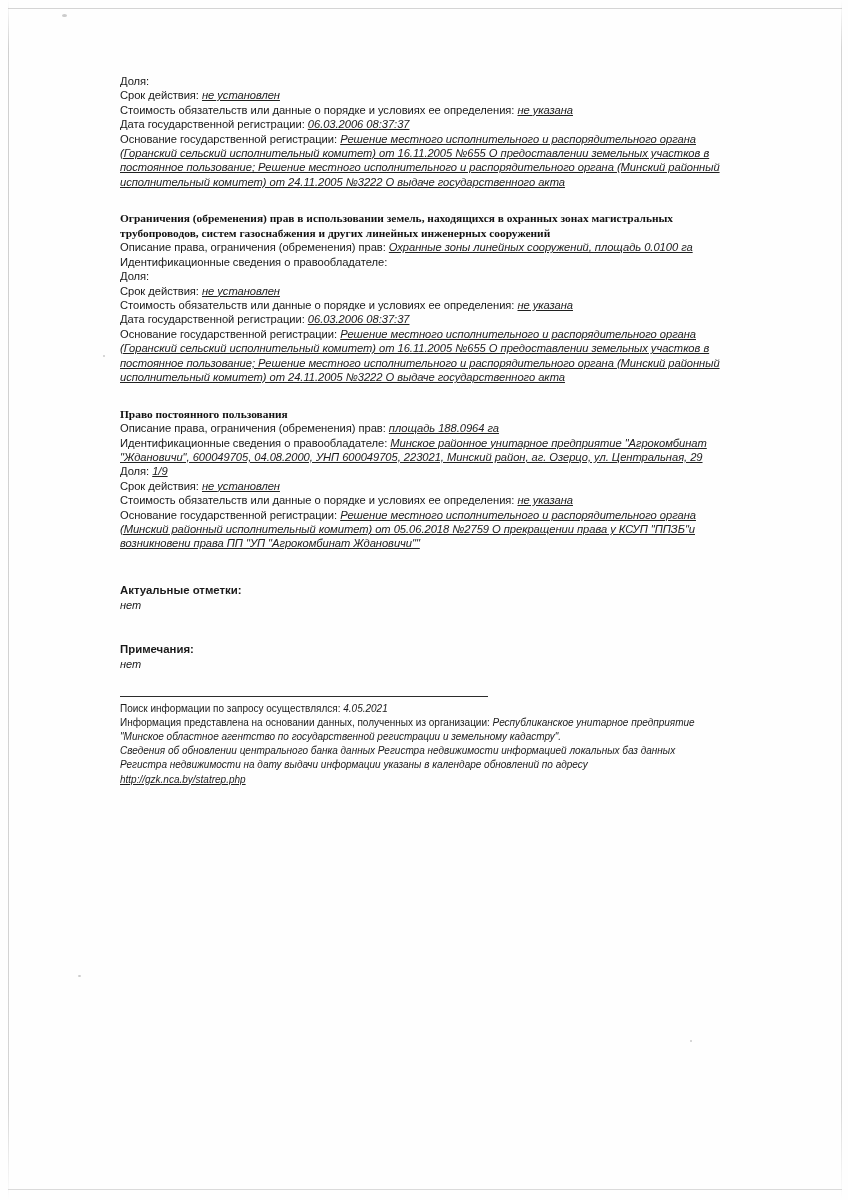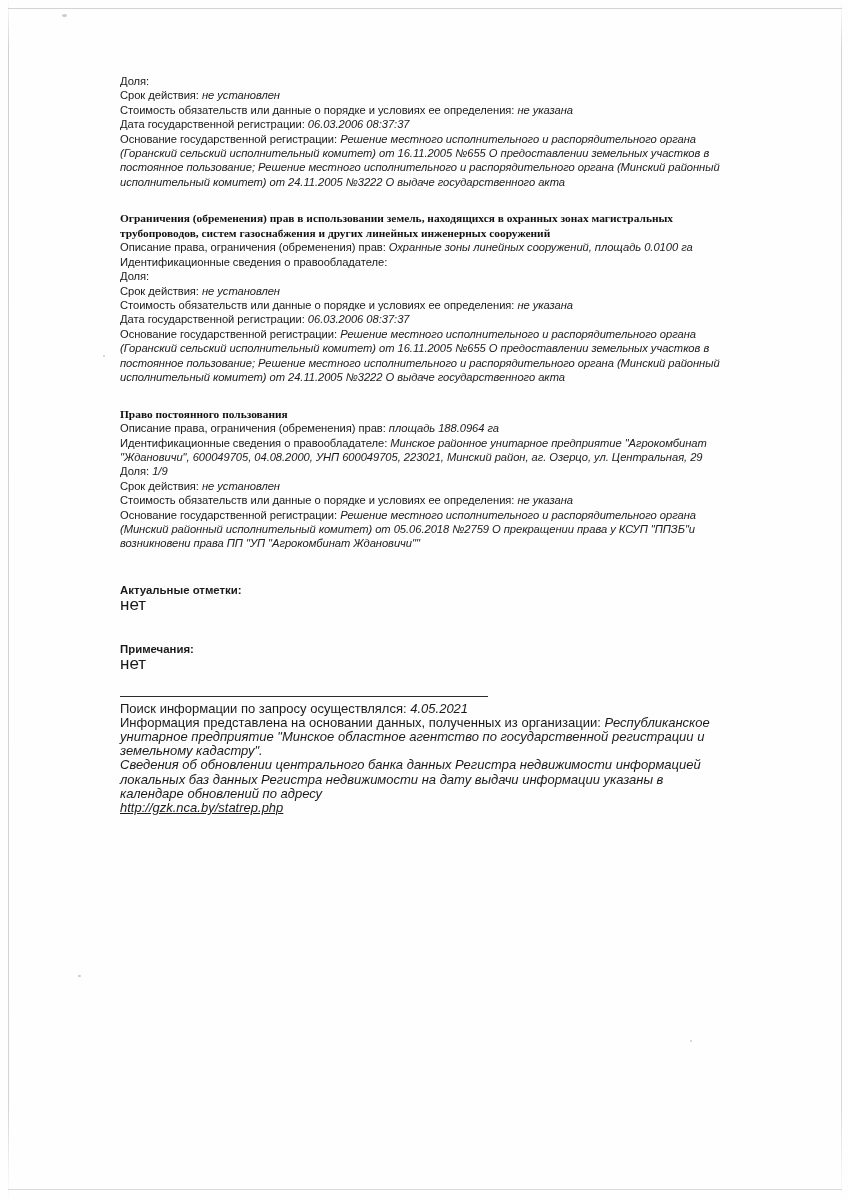--- a/index.html
+++ b/index.html
@@ -67,55 +67,57 @@
   p.line {
     margin: 0;
     font-size: 11.2px;
     line-height: 14.4px;
     letter-spacing: -0.05px;
   }
   .lbl { color: #181818; }
   .val {
     font-style: italic;
     color: #202020;
+    text-decoration: underline;
   }
   h3.heading {
     margin: 0;
     font-size: 11.4px;
     line-height: 14.6px;
     font-weight: bold;
     color: #111111;
     font-family: Liberation Serif, serif;
   }
   .gap-lg { height: 22px; }
 
   .section-title {
     font-weight: bold;
     font-size: 11.4px;
     line-height: 15px;
     margin: 0;
   }
   .note-val {
-    font-size: 17px;
+    font-style: italic;
+    font-size: 11px;
     line-height: 14.4px;
     margin: 0;
   }
 
   .footer {
     margin-top: 24px;
   }
   .rule {
     width: 368px;
     height: 1px;
     background: #2b2b2b;
     margin-bottom: 5px;
   }
   .footer p {
     margin: 0;
-    font-size: 13px;
+    font-size: 10px;
     line-height: 14.2px;
   }
   .footer .ital { font-style: italic; }
   .link {
     font-style: italic;
     text-decoration: underline;
     color: #1a1a1a;
   }
 </style>
 </head>

